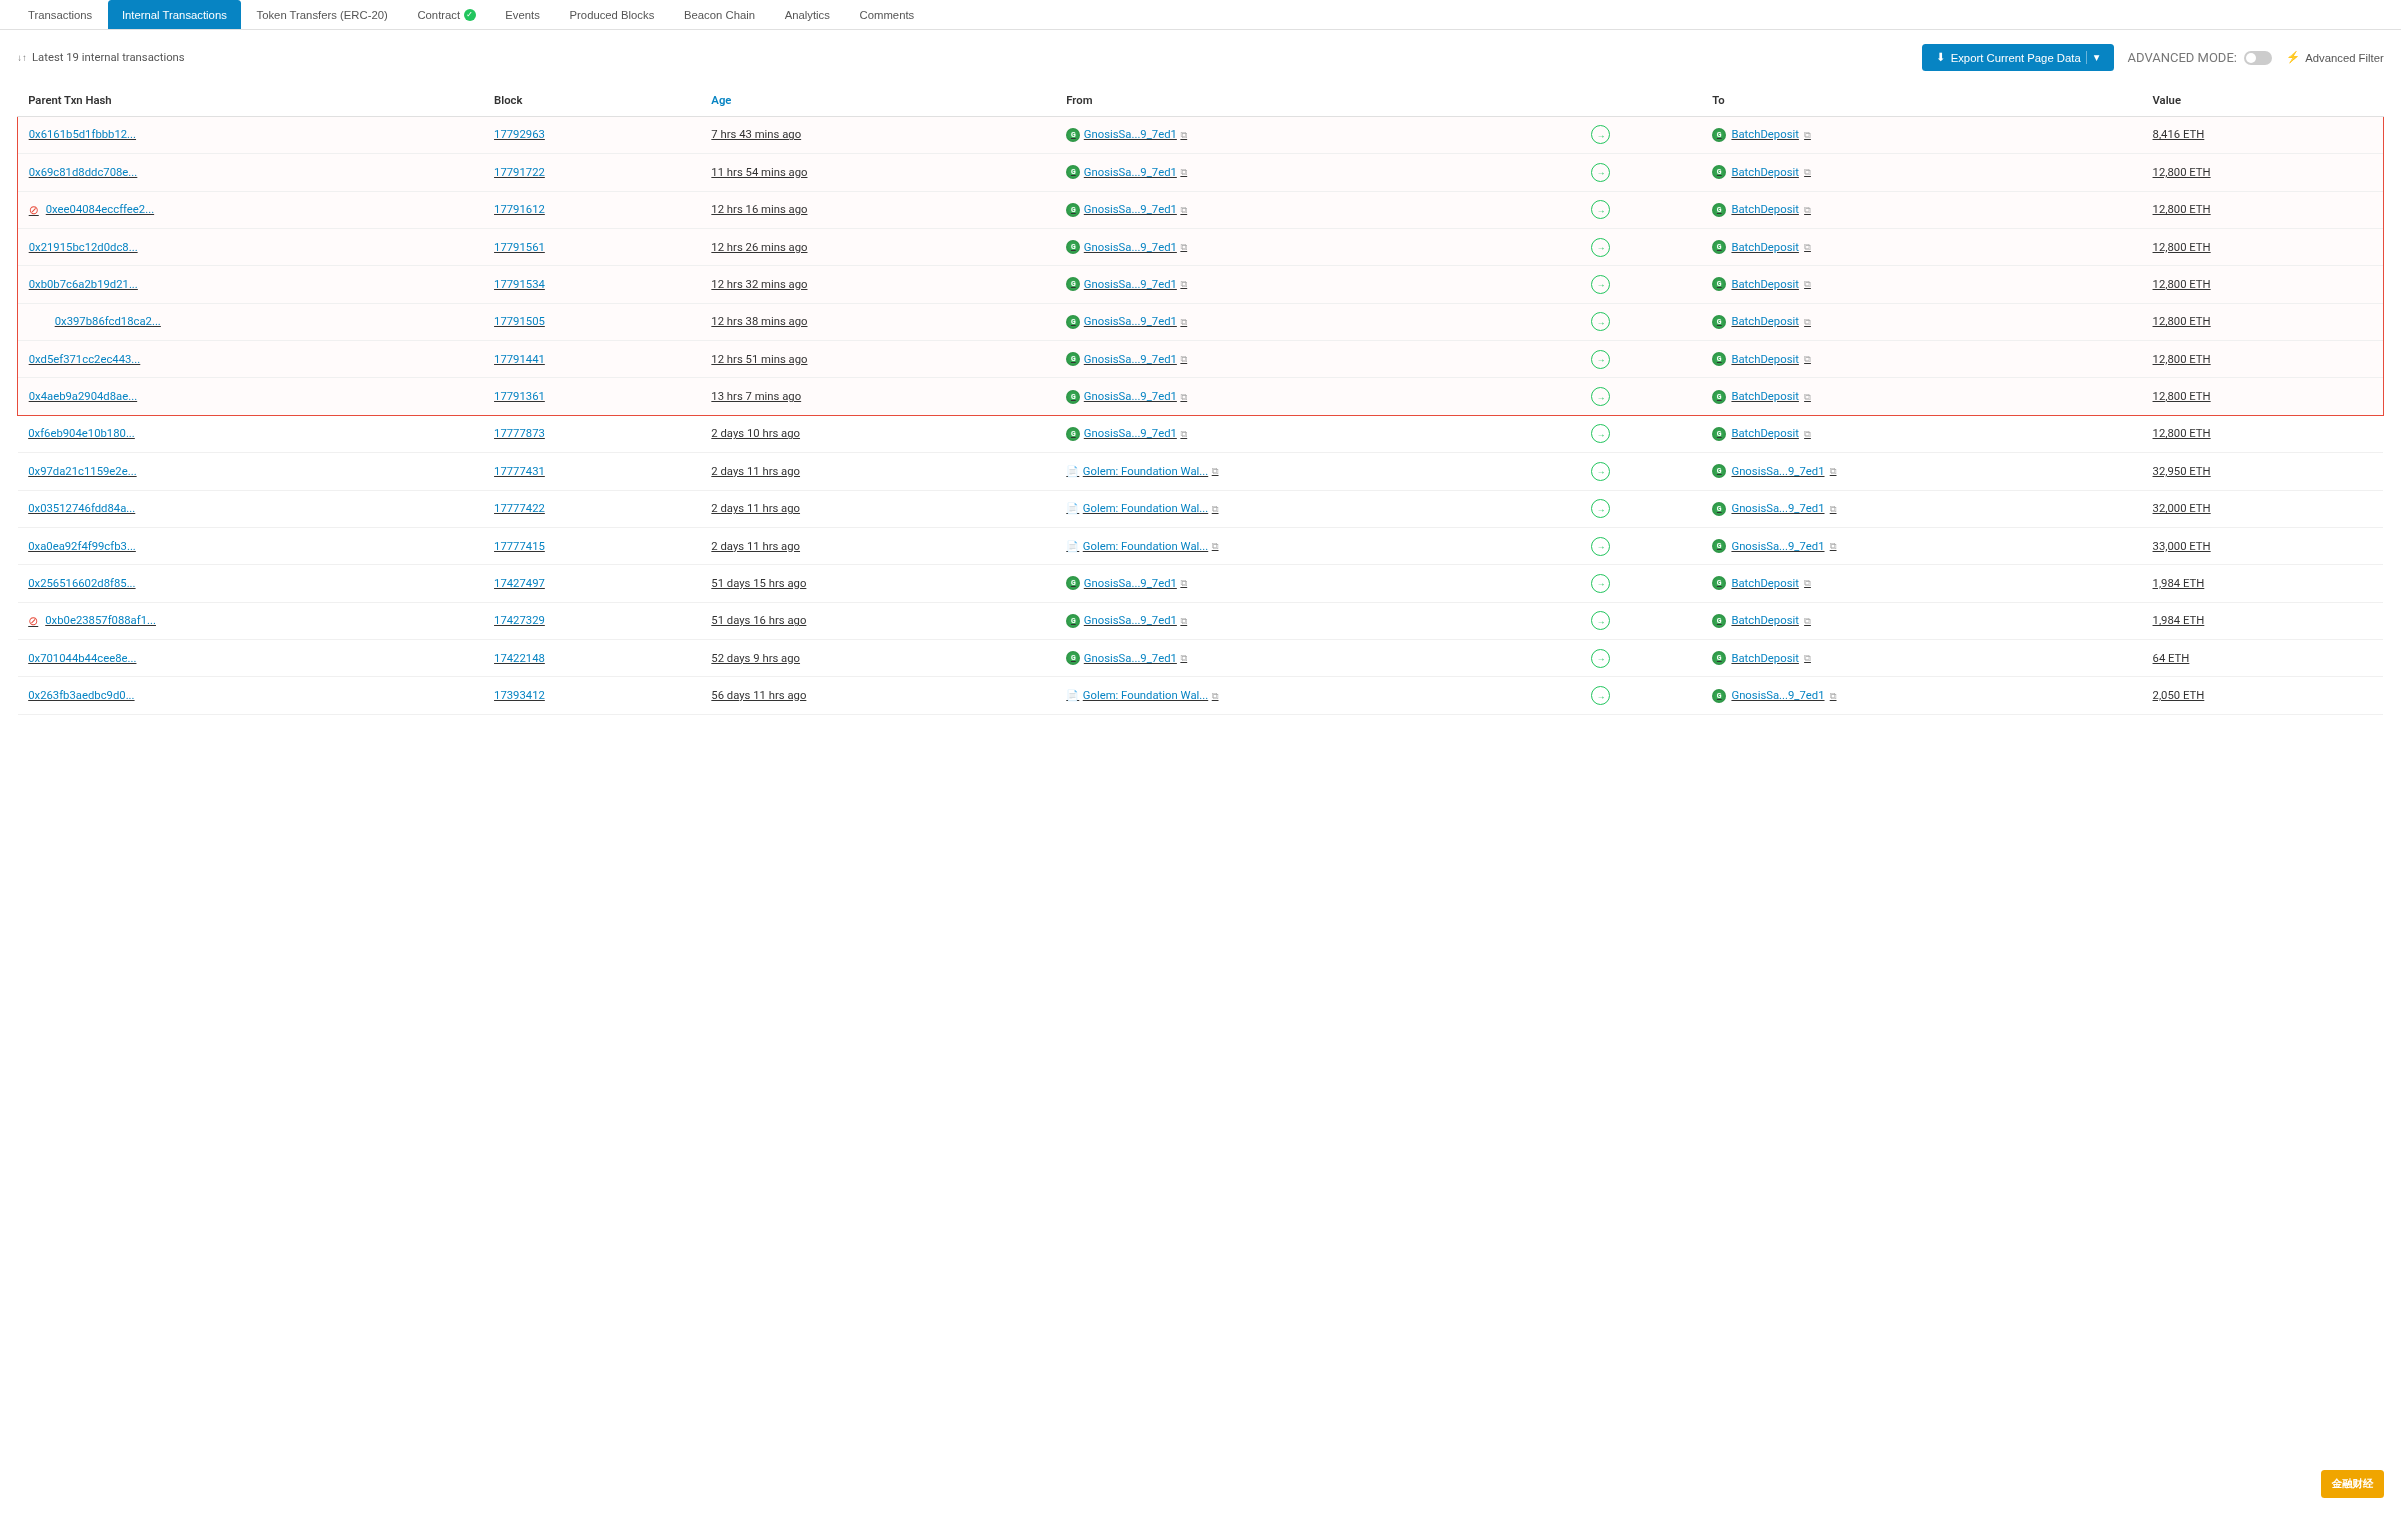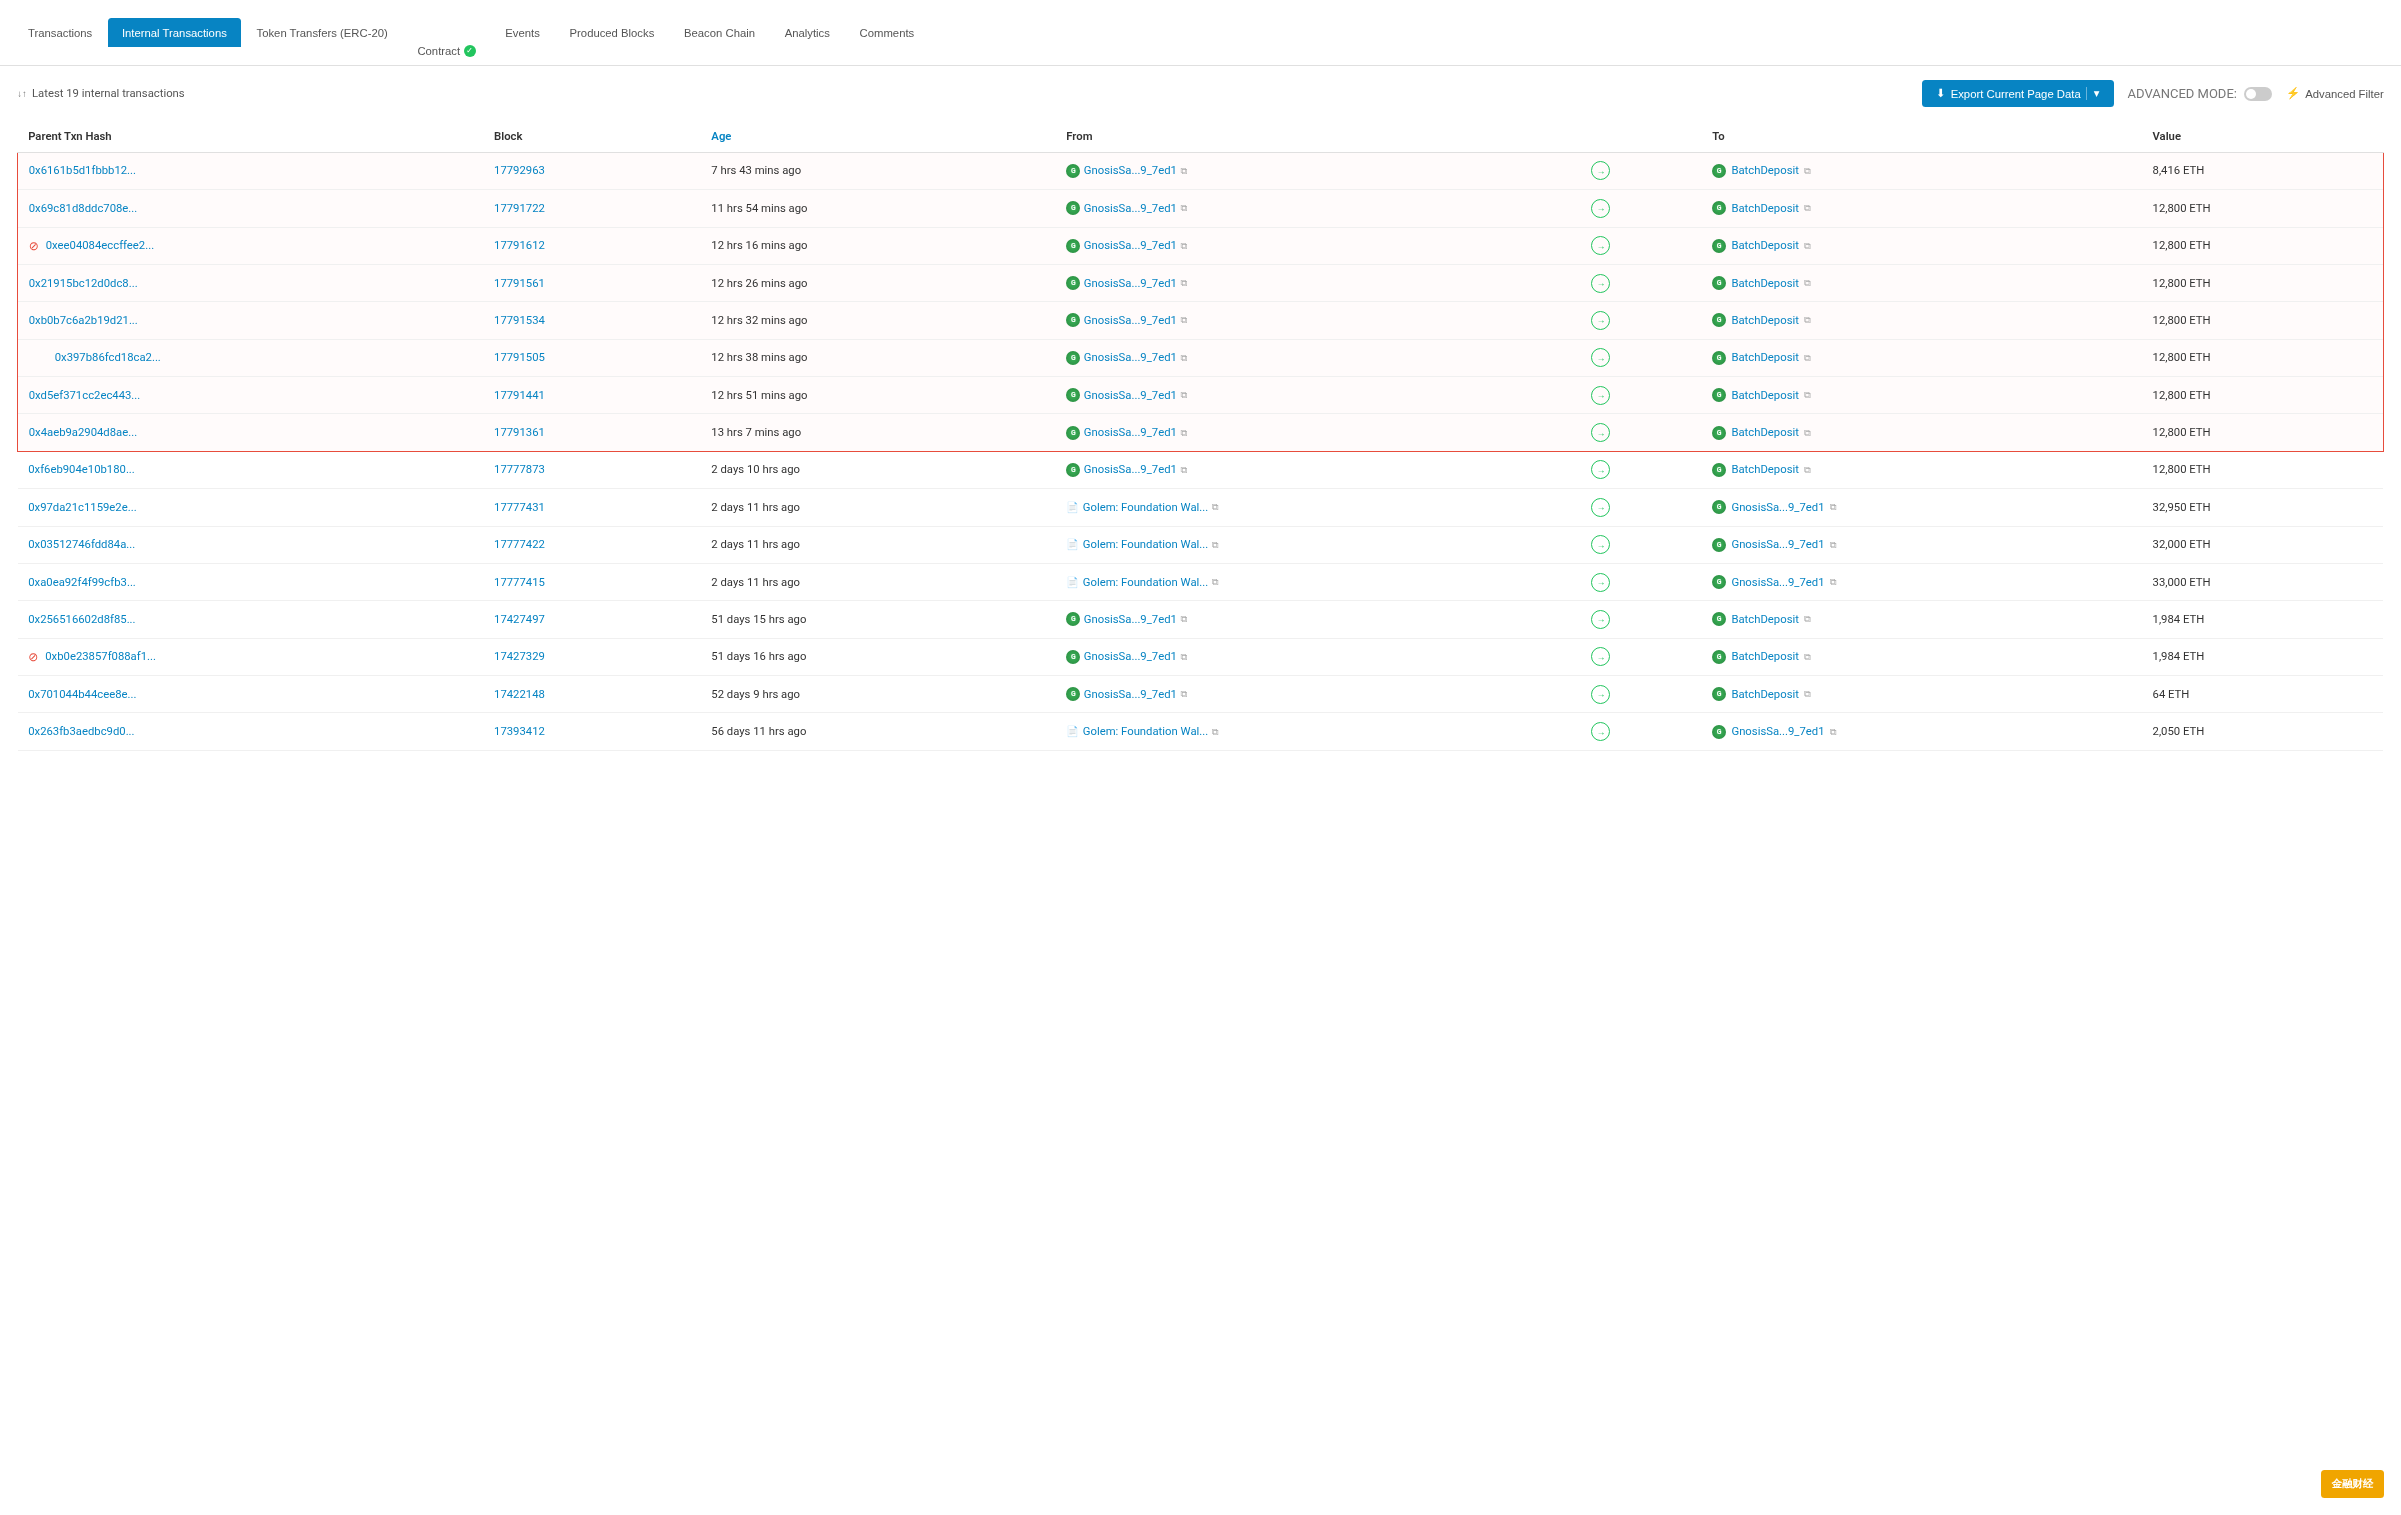--- a/index.html
+++ b/index.html
@@ -29,21 +29,20 @@
     }
     .tab.active {
       background: #0784c3;
       color: #fff;
       font-weight: 500;
     }
     .tab-contract {
       display: flex;
       align-items: center;
       gap: 3.5px;
-      margin-top: 36px;
     }
     .verified-badge {
       width: 12px;
       height: 12px;
       background: #22c55e;
       border-radius: 50%;
       display: inline-flex;
       align-items: center;
       justify-content: center;
       color: white;
@@ -134,20 +133,21 @@
       text-align: left;
       padding: 8.7px 10.4px;
       border-bottom: 1.7px solid #e0e0e0;
       font-weight: 600;
       color: #333;
       white-space: nowrap;
     }
     thead th.age-col { color: #0784c3; }
     tbody tr {
       border-bottom: 0.9px solid #f0f0f0;
+      text-decoration: underline;
     }
     tbody td {
       padding: 8.7px 10.4px;
       vertical-align: middle;
       white-space: nowrap;
     }
     .link-blue {
       color: #0784c3;
       text-decoration: none;
     }

